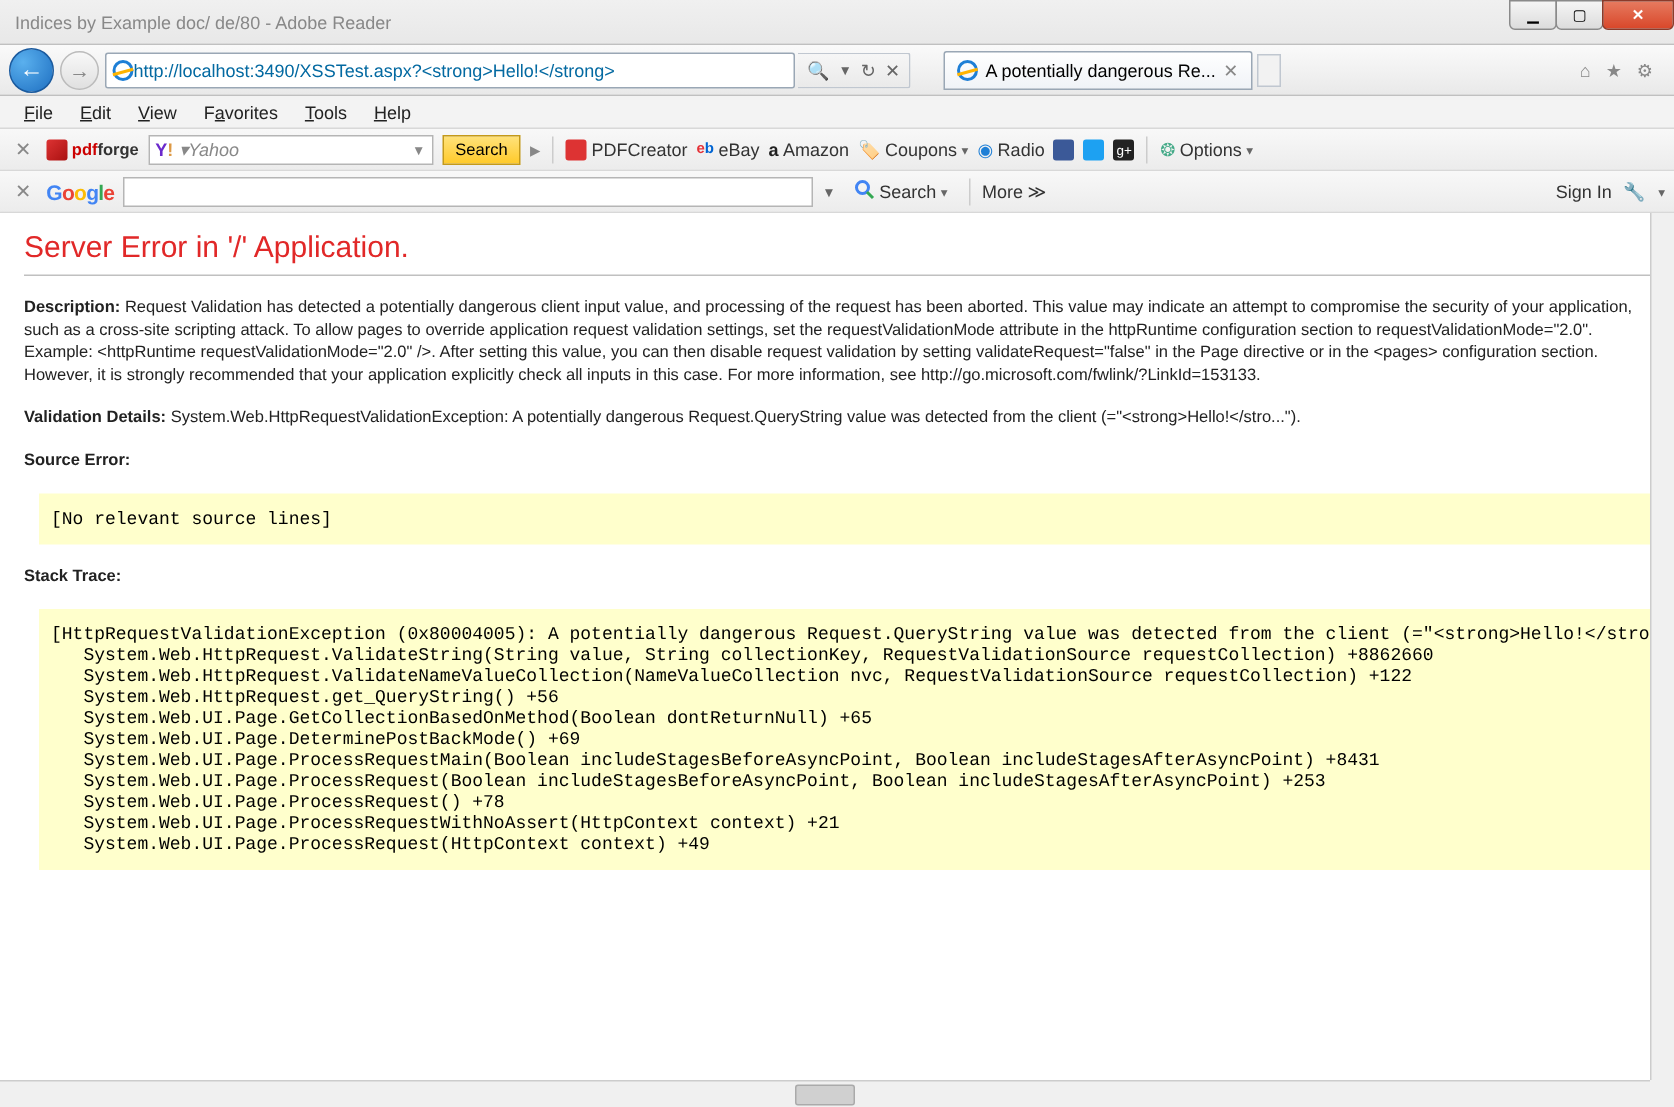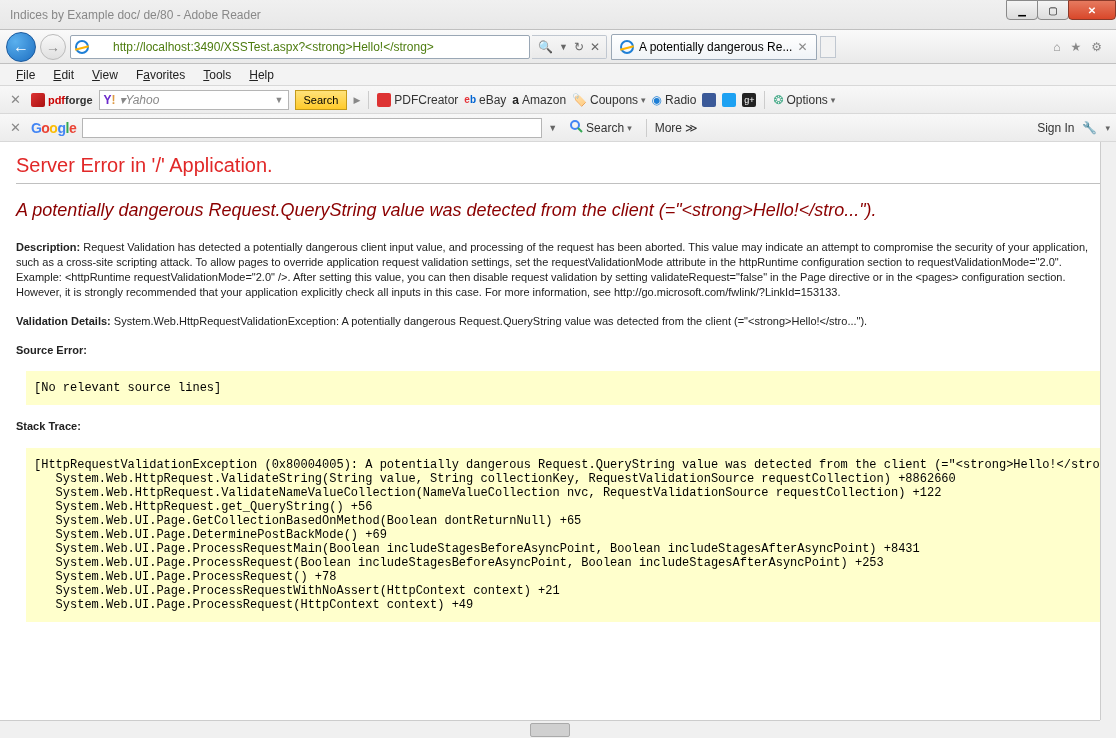--- a/index.html
+++ b/index.html
@@ -93,22 +93,21 @@
     display: flex;
     align-items: center;
     padding: 0 4px;
     border-radius: 2px;
   }
   .addressbar input {
     border: none;
     outline: none;
     flex: 1;
     font-size: 12px;
-    color: #4d7c0f;
-    padding-left: 24px;
+    color: #0369a1;
   }
   .addr-tools {
     display: flex;
     align-items: center;
     gap: 6px;
     color: #666;
     height: 24px;
     padding: 0 6px;
     border: 1px solid #c0c7d0;
     border-left: none;
@@ -117,21 +116,21 @@
     margin-left: -2px;
   }
   .tab {
     height: 26px;
     border: 1px solid #9aa7b5;
     background: linear-gradient(to bottom, #fff, #f0f3f7);
     display: flex;
     align-items: center;
     padding: 0 8px;
     gap: 5px;
-    margin-left: 0;
+    margin-left: 18px;
     border-radius: 2px 2px 0 0;
     min-width: 190px;
   }
   .tab-close { color: #888; margin-left: auto; }
   .nav-right {
     margin-left: auto;
     display: flex;
     gap: 10px;
     color: #888;
     padding-right: 8px;
@@ -423,21 +422,20 @@
   <div class="right">
     <span>Sign In</span>
     <span>🔧</span>
     <span style="font-size:9px;color:#666">▾</span>
   </div>
 </div>
 
 <div class="content">
   <h1>Server Error in '/' Application.</h1>
   <hr>
-  <h2>A potentially dangerous Request.QueryString value was detected from the client (="&lt;strong&gt;Hello!&lt;/stro...").</h2>
 
   <div class="desc-block">
     <b>Description:</b>
     <span>Request Validation has detected a potentially dangerous client input value, and processing of the request has been aborted. This value may indicate an attempt to compromise the security of your application, such as a cross-site scripting attack. To allow pages to override application request validation settings, set the requestValidationMode attribute in the httpRuntime configuration section to requestValidationMode="2.0". Example: &lt;httpRuntime requestValidationMode="2.0" /&gt;. After setting this value, you can then disable request validation by setting validateRequest="false" in the Page directive or in the &lt;pages&gt; configuration section. However, it is strongly recommended that your application explicitly check all inputs in this case. For more information, see http://go.microsoft.com/fwlink/?LinkId=153133.</span>
   </div>
 
   <div class="desc-block">
     <b>Validation Details:</b>
     <span>System.Web.HttpRequestValidationException: A potentially dangerous Request.QueryString value was detected from the client (="&lt;strong&gt;Hello!&lt;/stro...").</span>
   </div>

